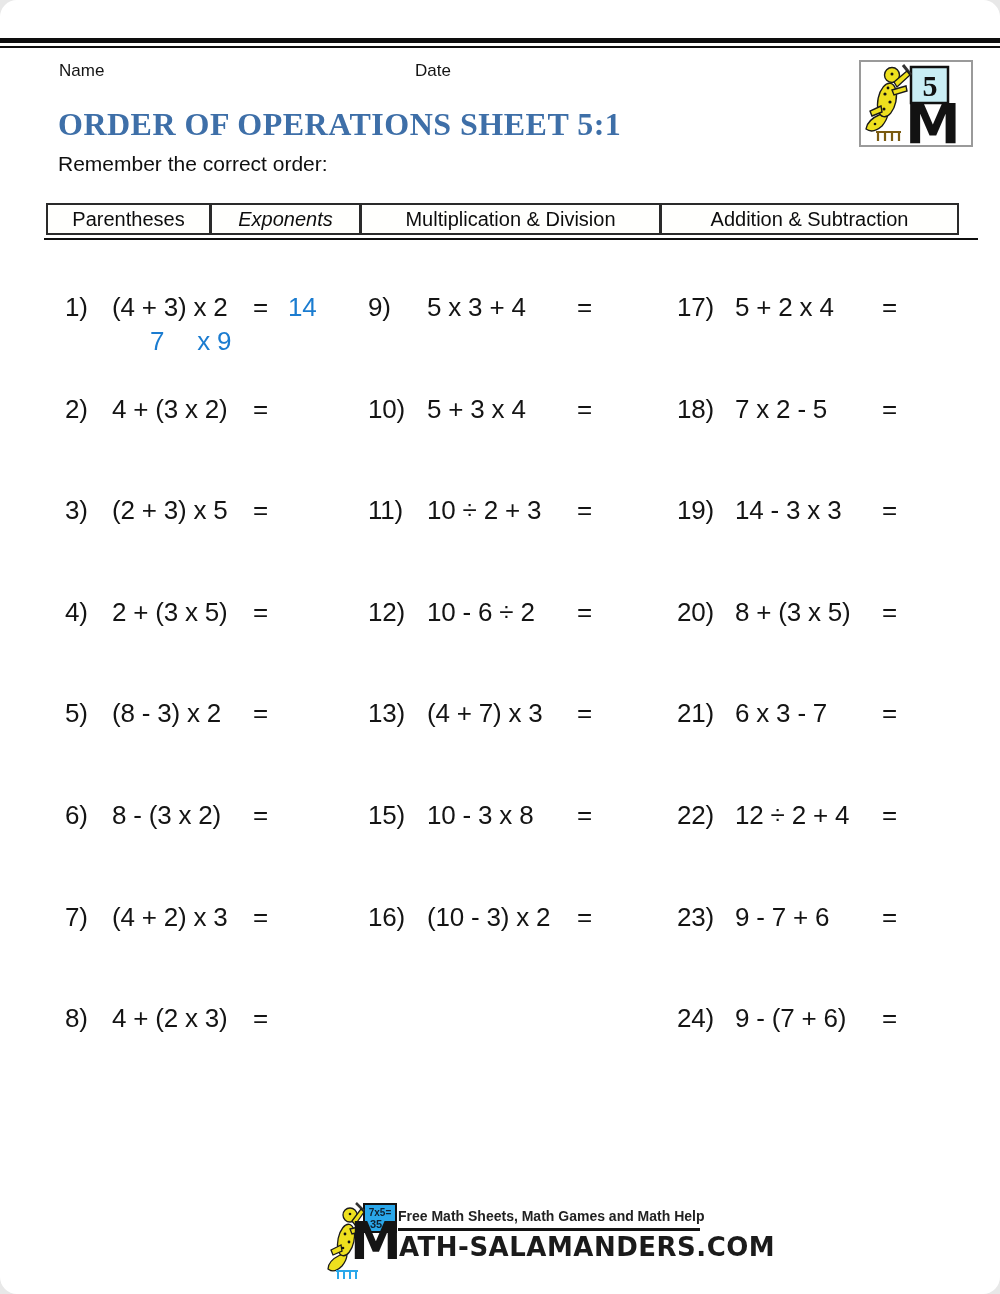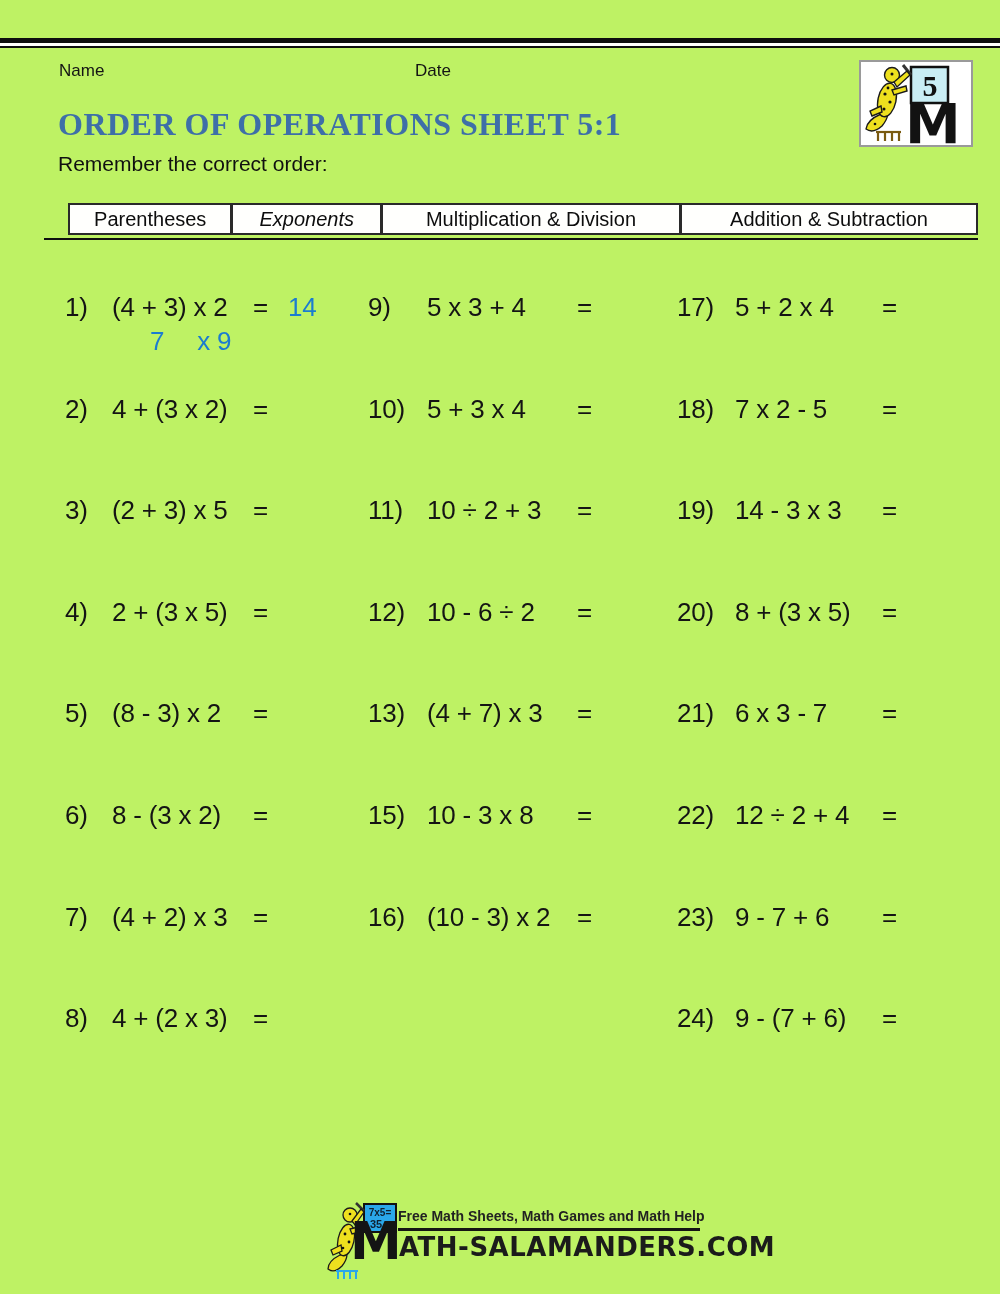--- a/index.html
+++ b/index.html
@@ -1,23 +1,24 @@
 <!DOCTYPE html>
 <html><head>
 <meta charset="utf-8">
 <style>
   html,body{margin:0;padding:0;background:#e8e8e8;}
   .page{
     position:relative;
     width:1000px;height:1294px;
-    background:#bef264;
+    background:#ffffff;
     margin:0 auto;
     font-family:"Liberation Sans", sans-serif;
     color:#141414;
     overflow:hidden;
+    border-radius:17px;
   }
   
   .top-rule{
     position:absolute;left:0;top:38px;width:100%;
     height:3px;border-top:5px solid #0e0e0e;border-bottom:2px solid #0e0e0e;
     background:#fffffd;
   }
   .name-label{position:absolute;left:59px;top:61px;font-size:17px;}
   .date-label{position:absolute;left:415px;top:61px;font-size:17px;}
 
@@ -34,21 +35,21 @@
     font-size:32px;letter-spacing:.5px;color:#3e6fa8;font-weight:600;
     white-space:nowrap;
   }
   .subtitle{position:absolute;left:58px;top:152px;font-size:21px;color:#101010;}
 
   
   .order-table-wrap{
     position:absolute;left:44px;top:203px;width:934px;
     border-bottom:2px solid #0f0f0f;padding-bottom:3px;
   }
-  .order-table{display:flex;margin-left:24px;}
+  .order-table{display:flex;margin-left:2px;}
   .order-cell{
     box-sizing:border-box;height:32px;
     border:2px solid #2a2a2a;border-left-width:1px;
     display:flex;align-items:center;justify-content:center;
     font-size:20px;color:#0d0d0d;background:#fffffd;white-space:nowrap;
   }
   .order-cell:first-child{border-left-width:2px;}
   .oc-0{width:165px;}.oc-1{width:150px;font-style:italic;}.oc-2{width:300px;}.oc-3{width:298px;}
 
   

